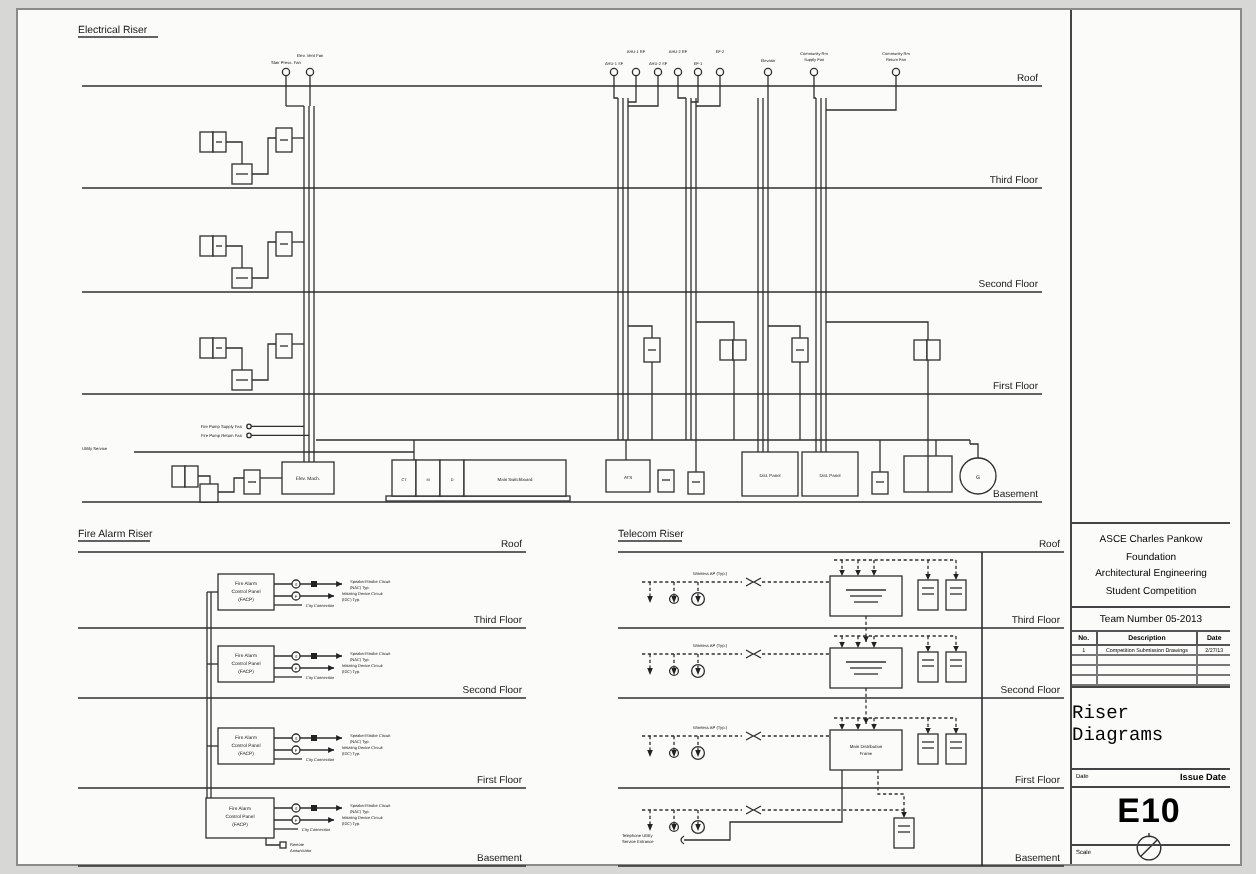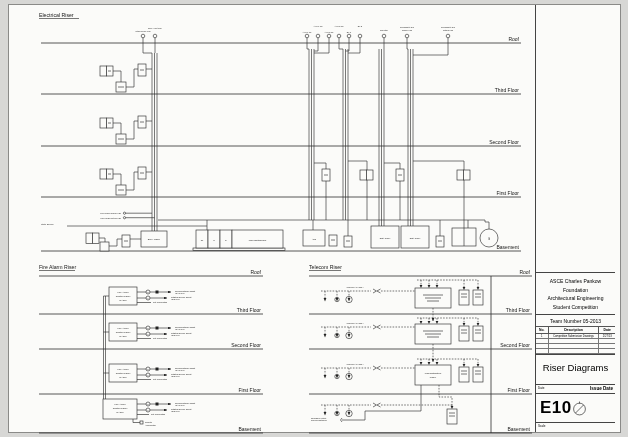--- a/index.html
+++ b/index.html
@@ -28,25 +28,25 @@
               display:flex;flex-direction:column;justify-content:flex-end;box-sizing:border-box;background:#fbfbf9;}
   .tb-sec{border-top:1px solid #444;}
   .tb-org{text-align:center;font-size:5px;line-height:1.7;padding:4px 1px 3px;}
   .tb-team{text-align:center;font-size:5px;padding:2.5px 0;}
   .tb-rev{width:100%;border-collapse:collapse;table-layout:fixed;}
   .tb-rev th{font-size:3.4px;border:1px solid #555;border-left:none;border-right:1px solid #555;padding:1px 0;}
   .tb-rev th:last-child,.tb-rev td:last-child{border-right:none;}
   .tb-rev td{font-size:2.7px;border:1px solid #777;border-left:none;text-align:center;padding:.5px 0;
              overflow:hidden;white-space:nowrap;}
   .tb-rev tr.empty td{height:3px;}
-  .tb-title{text-align:center;font-size:9.5px;padding:7px 0 11px;}
+  .tb-title{text-align:left;font-size:9.5px;padding:7px 0 11px;font-family:Liberation Mono, monospace;}
   .tb-issue{display:flex;justify-content:space-between;align-items:flex-start;padding:1px 2px 2px;}
   .tb-issue .sm{font-size:3px;}
   .tb-issue .bd{font-size:4.6px;font-weight:bold;}
-  .tb-num{display:flex;align-items:center;justify-content:flex-start;padding:2px 6px 2px 4px;height:24px;}
+  .tb-num{display:flex;align-items:center;justify-content:space-between;padding:2px 6px 2px 4px;height:24px;flex-direction:column;}
   .tb-num .num{font-size:17px;font-weight:bold;letter-spacing:.5px;}
   .tb-scale{font-size:3px;padding:1px 2px 2px;height:6px;}
 </style>
 </head>
 <body>
 
 <div id="stage">
 <div id="sheet">
 
 <svg style="left:28px;top:4px;" width="504" height="250" viewBox="0 0 504 250">

